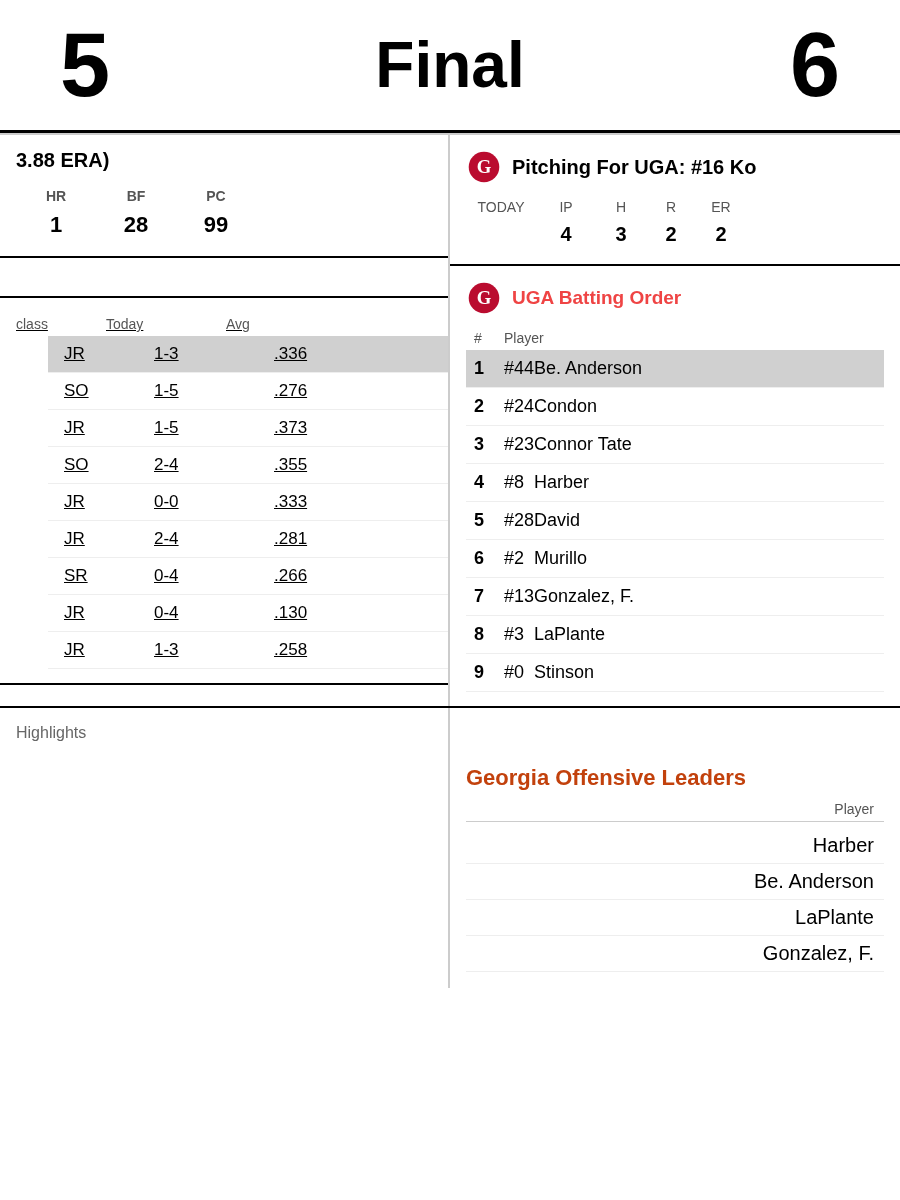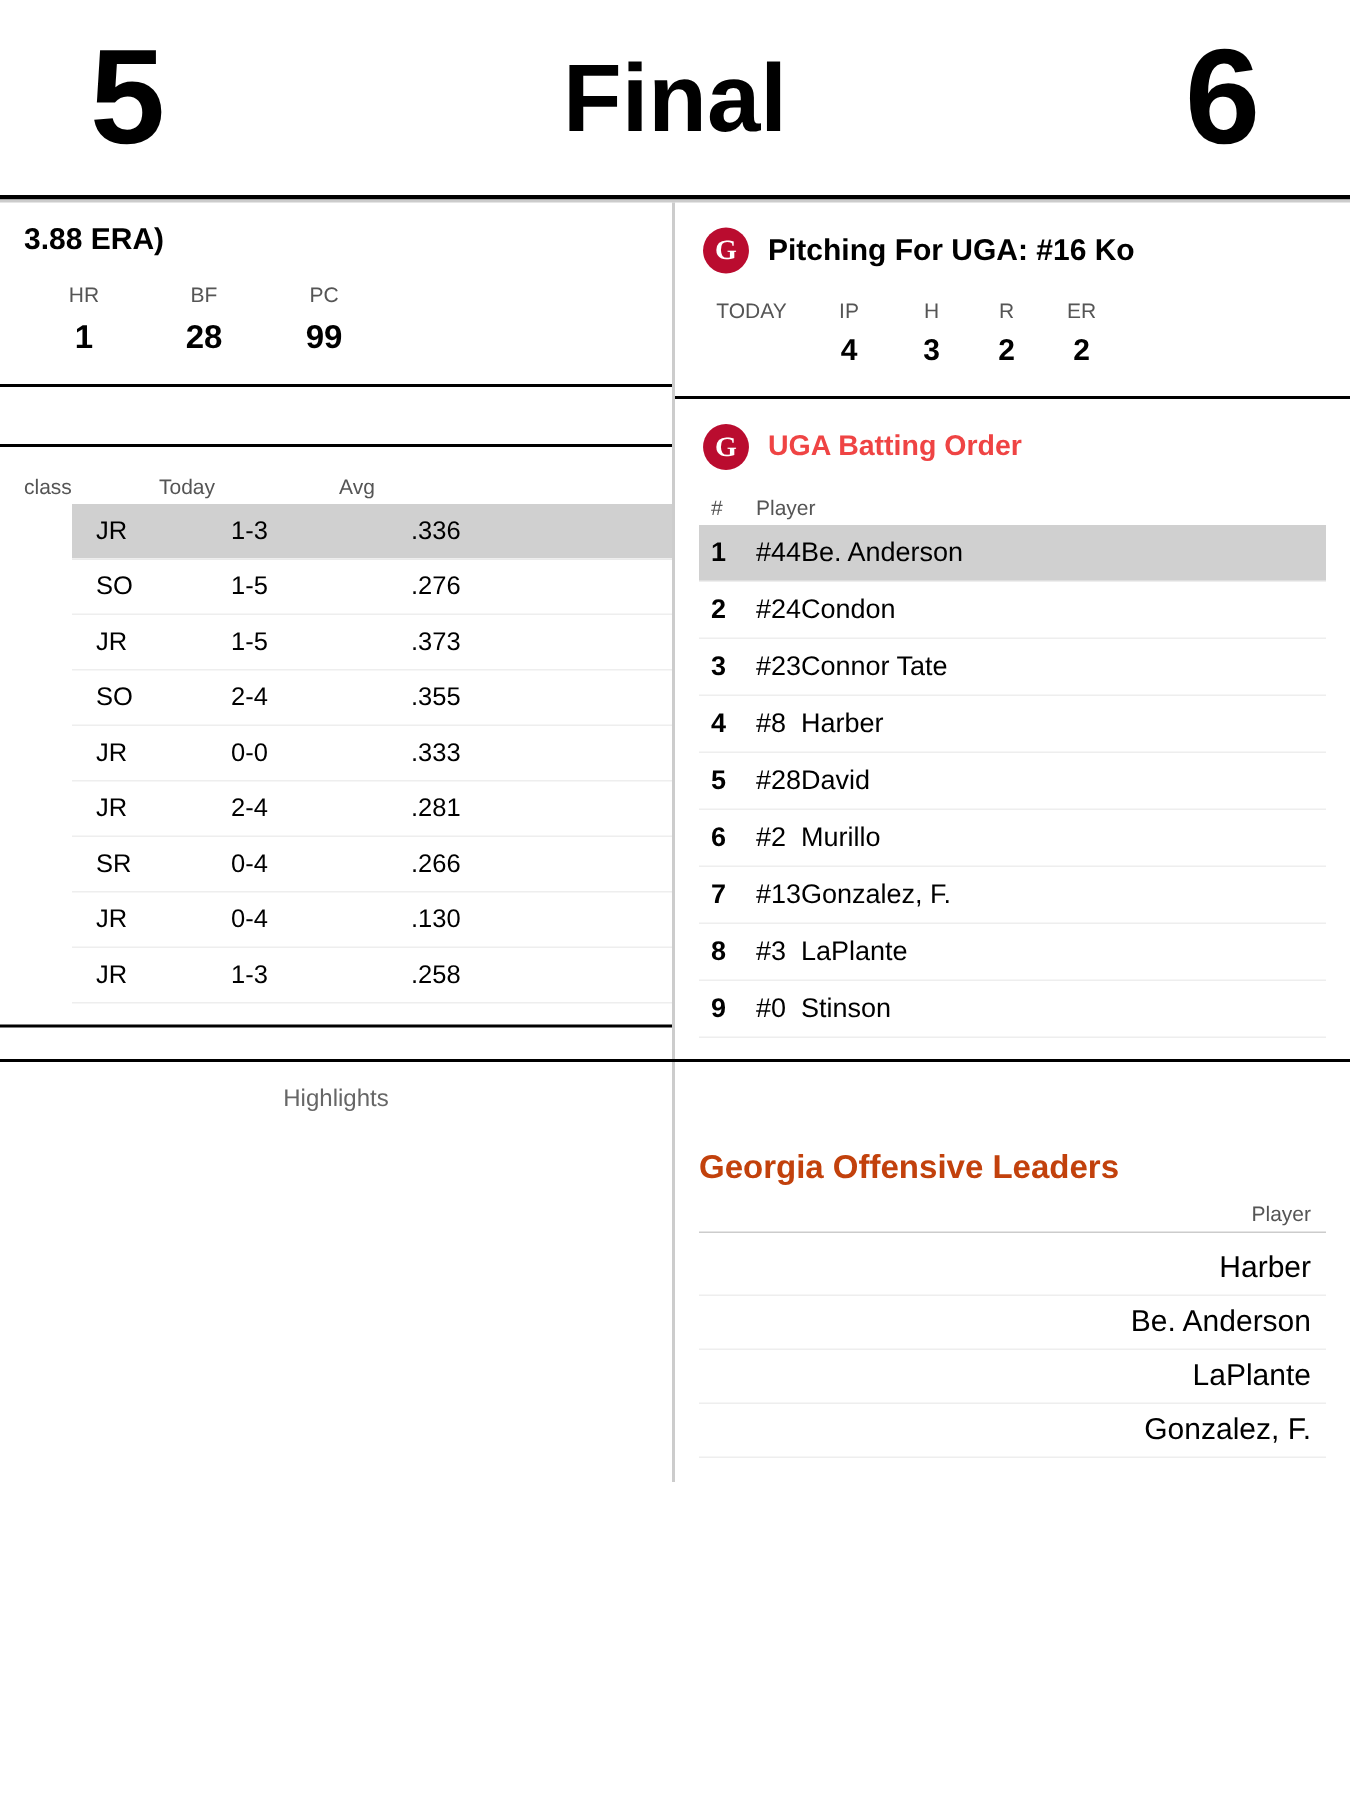--- a/index.html
+++ b/index.html
@@ -112,20 +112,21 @@
     .left-era-title {
       font-size: 20px;
       font-weight: 700;
       color: #000;
       margin-bottom: 12px;
     }
     .left-stats-header {
       display: grid;
       grid-template-columns: 80px 80px 80px;
       padding: 4px 0;
+      font-weight: bold;
     }
     .left-stats-row {
       display: grid;
       grid-template-columns: 80px 80px 80px;
       padding: 4px 0;
     }
     .left-stat-col-header {
       font-size: 14px;
       color: #555;
       text-align: center;
@@ -171,20 +172,21 @@
       background: #d0d0d0;
     }
     .order-num {
       font-weight: 600;
     }
 
     
     .left-lineup-section {
       border-bottom: 2px solid #000;
       padding: 14px 0;
+      text-decoration: underline;
     }
     .left-lineup-header {
       display: grid;
       grid-template-columns: 90px 120px 90px;
       padding: 4px 16px;
       font-size: 14px;
       color: #555;
     }
     .left-lineup-row {
       display: grid;
@@ -207,21 +209,21 @@
     }
     .highlights-panel {
       width: 450px;
       border-right: 2px solid #ccc;
       padding: 16px;
       flex-shrink: 0;
     }
     .highlights-title {
       font-size: 16px;
       color: #666;
-      text-align: center;
+      text-align: left;
       margin-bottom: 10px;
     }
     .highlight-item {
       font-size: 22px;
       font-weight: 700;
       text-align: center;
       padding: 6px 0;
       color: #000;
     }
 

